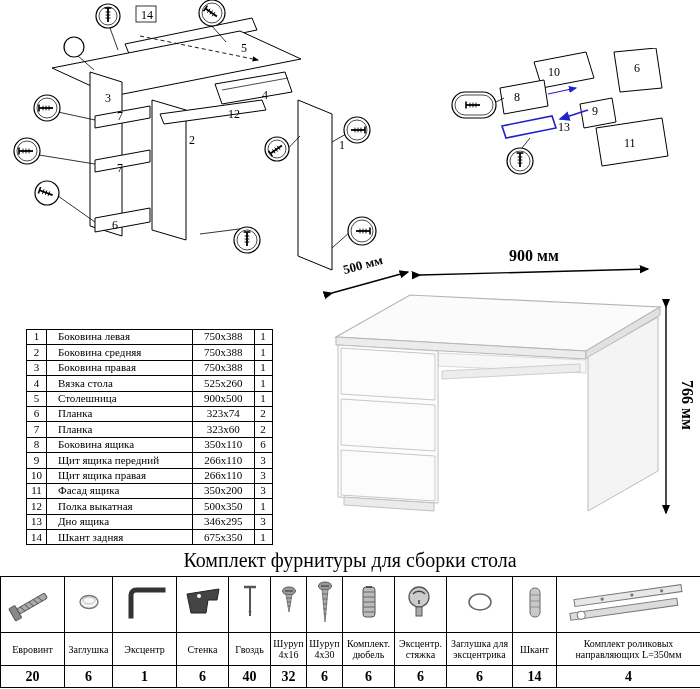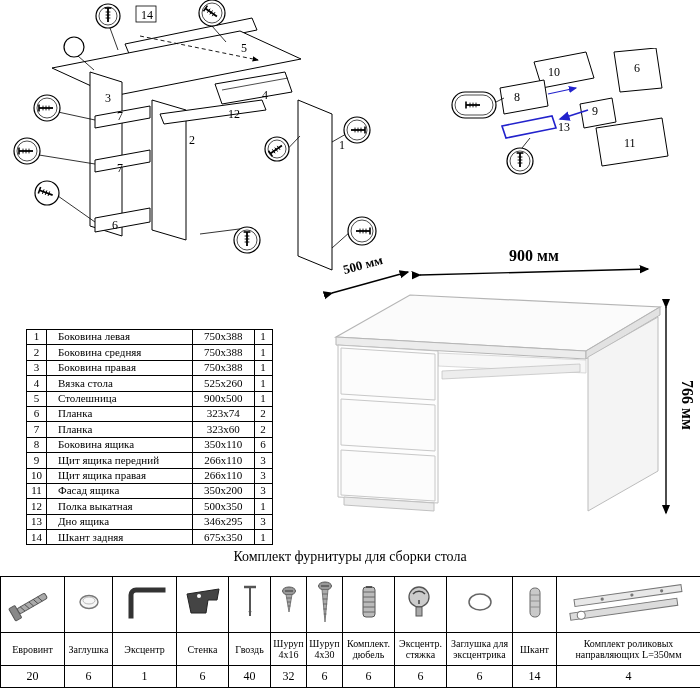--- a/index.html
+++ b/index.html
@@ -10,29 +10,29 @@
   
   #parts-table { left:26px; top:329px; }
   #parts-table table { border-collapse:collapse; table-layout:fixed; }
   #parts-table td { border:1px solid #000; font-size:11px; line-height:13.4px; height:15.4px; padding:0 11px; white-space:nowrap; overflow:hidden; }
   #parts-table .c-num { width:20px; text-align:center; padding:0 1px; }
   #parts-table .c-name { width:146px; text-align:left; }
   #parts-table .c-size { width:56px; text-align:center; }
   #parts-table .c-qty { width:18px; text-align:center; padding:0 1px; }
 
   
-  #hardware-title { left:0; top:549px; width:700px; text-align:center; font-size:14px; }
+  #hardware-title { left:0; top:549px; width:700px; text-align:center; font-size:20px; }
 
   
   #hardware-table { left:0px; top:576px; width:700px; }
   #hardware-table table { border-collapse:collapse; table-layout:fixed; width:700px; }
   #hardware-table td { border:1px solid #000; text-align:center; vertical-align:middle; overflow:hidden; }
   #hardware-table tr.icons td { height:56px; }
   #hardware-table tr.names td { height:33px; font-size:10px; line-height:11px; padding:1px 2px; }
-  #hardware-table tr.qtys td { height:22px; font-size:12px; }
+  #hardware-table tr.qtys td { height:22px; font-size:14px;font-weight:bold; }
 
   svg text { font-family:"Liberation Serif", serif; }
   .dnum { font-size:12px; fill:#000; }
   .dim { font-weight:bold; fill:#000; }
 </style>
 </head>
 <body>
 
 <div class="abs" style="left:0; top:0; width:450px; height:318px;">
 <svg width="450" height="318" viewBox="0 0 450 318">

